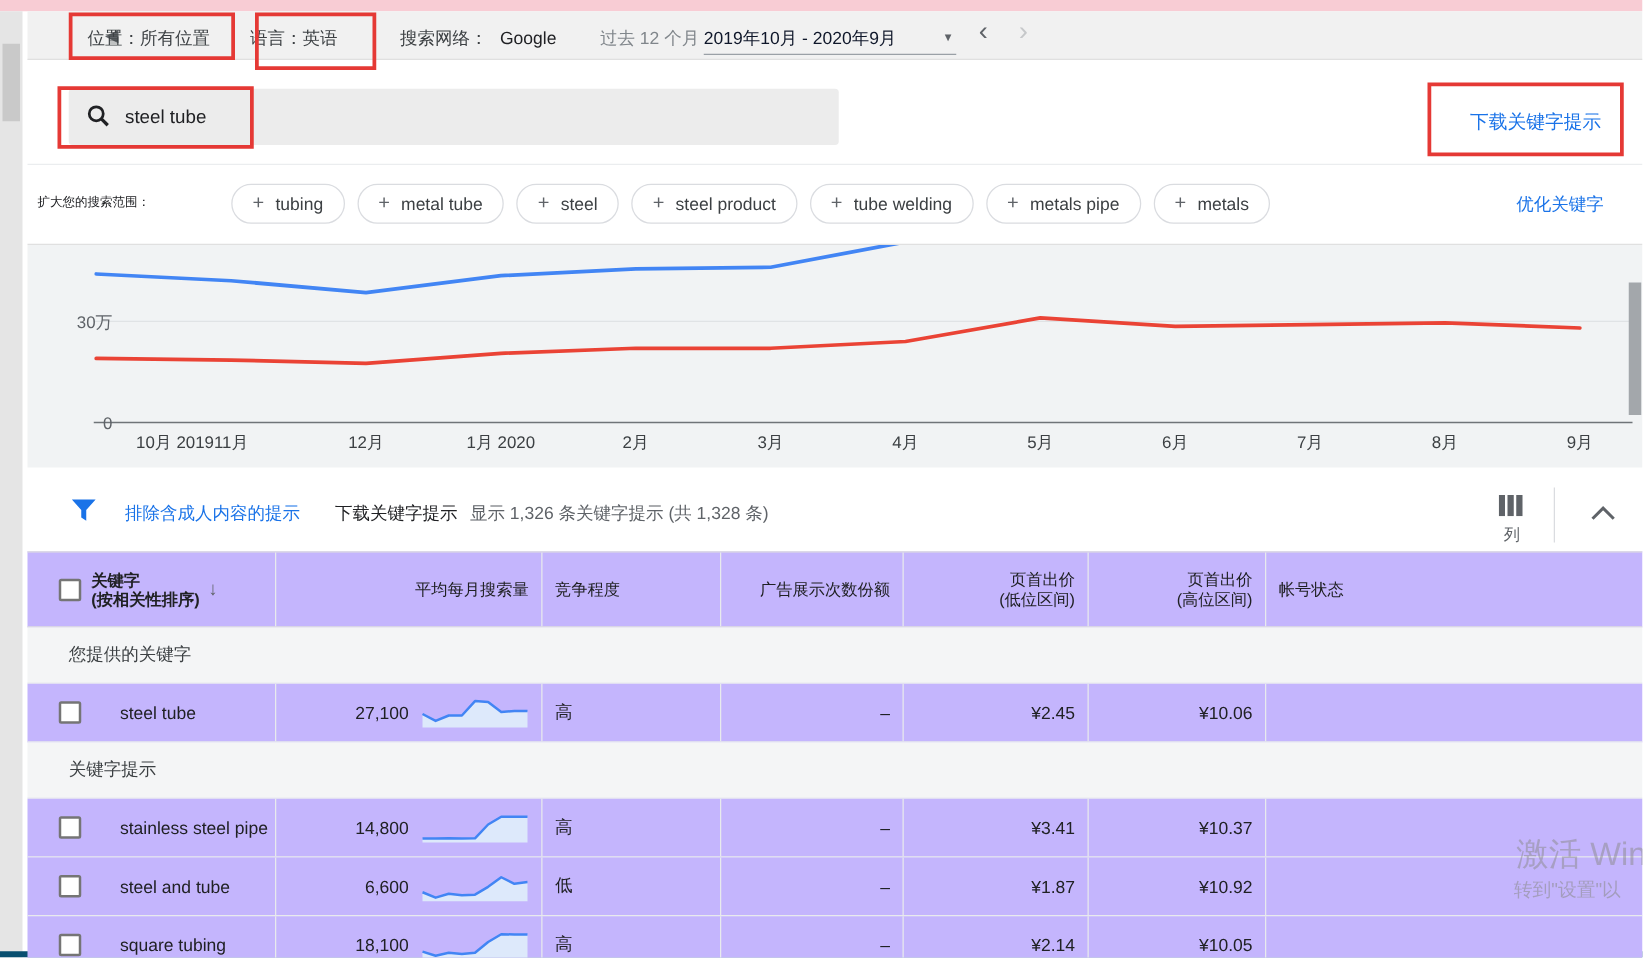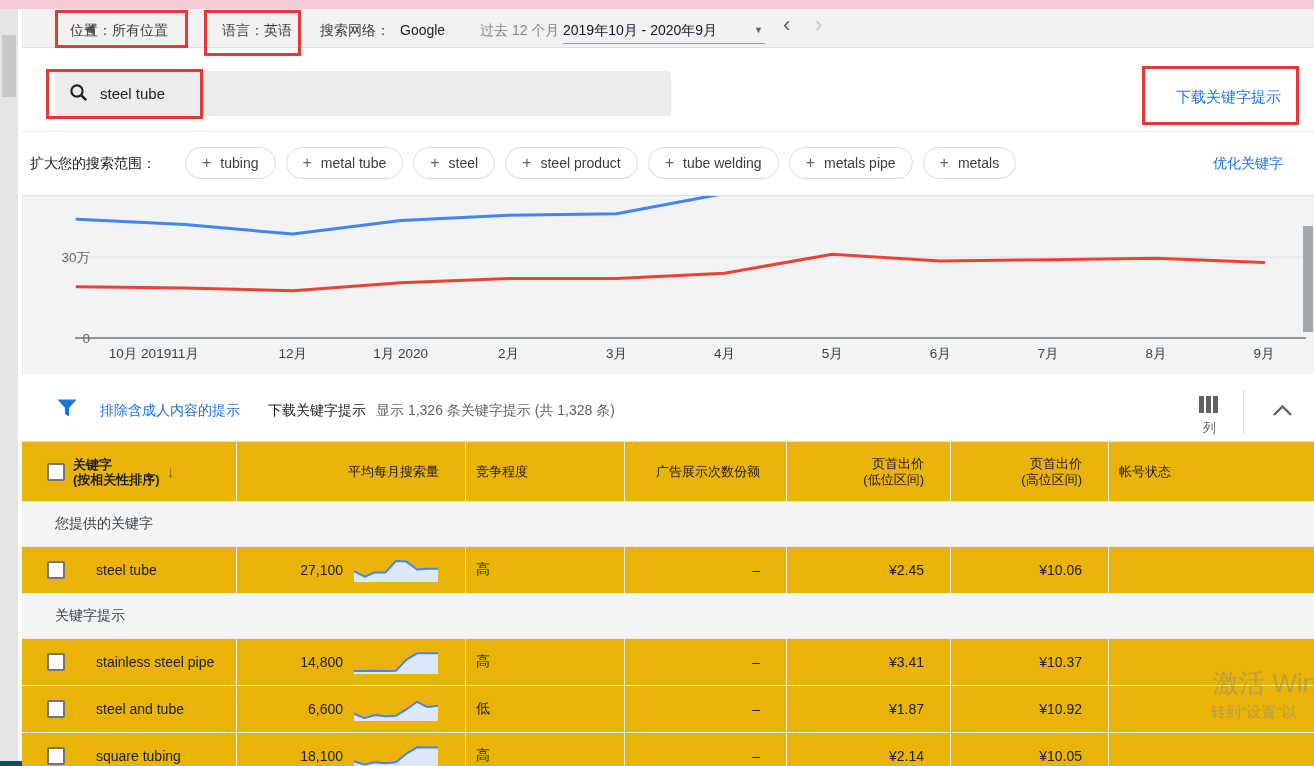--- a/index.html
+++ b/index.html
@@ -15,21 +15,21 @@
   #topbar-bg { left:22px; top:9px; width:1292px; height:39px; background:#f1f1f1; border-bottom:1px solid #e0e0e0; }
   #card-bg { left:22px; top:48px; width:1292px; height:148px; background:#fff; border-bottom:1px solid #e0e0e0; }
   #card-divider { left:22px; top:131px; width:1292px; height:1px; background:#ebedef; }
   #chart-bg { left:22px; top:196px; width:1292px; height:178px; background:#f1f3f4; }
   #bottom-bar { left:0; top:761px; width:1314px; height:5px; background:#084f70; }
 
   
   .tb-text { top:22px; font-size:14px; color:#3c4043; white-space:nowrap; }
   #back-icon { left:84px; top:20px; font-size:14px; color:#5f6368; }
   #loc-label { left:70px; }
-  #lang-label { left:222px; }
+  #lang-label { left:200px; }
   #network { left:320px; }
   #network .val { margin-left:10px; color:#202124; }
   #past12 { left:480px; color:#80868b; }
   #date-box { left:563px; top:14px; width:202px; height:30px; border-bottom:1px solid #9aa0a6; }
   #date-value { position:absolute; left:0; top:8px; font-size:14px; color:#0f172a; white-space:nowrap; }
   #date-caret { position:absolute; right:2px; top:11px; font-size:9px; color:#5f6368; }
   #prev-arrow { left:783px; top:15px; font-size:22px; color:#5f6368; line-height:20px; }
   #next-arrow { left:815px; top:15px; font-size:22px; color:#c6c8ca; line-height:20px; }
 
   
@@ -39,21 +39,21 @@
   #download-link { left:1176px; top:88px; font-size:15px; color:#1a73e8; cursor:pointer; white-space:nowrap; }
 
   
   .redbox { border:3px solid #e53935; pointer-events:none; }
   #rb-location { left:55px; top:10px; width:133px; height:38px; }
   #rb-language { left:204px; top:10px; width:97px; height:46px; }
   #rb-search { left:46px; top:69px; width:157px; height:50px; }
   #rb-download { left:1142px; top:66px; width:157px; height:59px; }
 
   
-  #broaden-label { left:30px; top:155px; font-size:14px; color:#202124; white-space:nowrap;text-align:right; }
+  #broaden-label { left:30px; top:155px; font-size:10px; color:#202124; white-space:nowrap;text-align:right; }
   #chips { left:185px; top:147px; display:flex; gap:10px; align-items:center; }
   .chip { height:32px; display:flex; align-items:center; padding:0 16px; border:1px solid #dadce0;
     border-radius:16px; background:#fff; font-size:14px; color:#3c4043; white-space:nowrap; cursor:pointer; }
   .chip .plus { color:#5f6368; font-size:16px; margin-right:9px; }
   #refine-link { left:1213px; top:155px; font-size:14px; color:#1a73e8; cursor:pointer; white-space:nowrap; }
 
   
   #chart-svg { left:22px; top:196px; }
   #scrollbar-thumb { left:1303px; top:226px; width:10px; height:106px; background:#a3a7ab; }
 
@@ -63,21 +63,21 @@
   #add-filter { left:268px; top:402px; font-size:14px; color:#202124; white-space:nowrap; }
   #showing-text { left:376px; top:402px; font-size:14px; color:#5f6368; white-space:nowrap; }
   #cols-icon { left:1199px; top:396px; }
   #cols-label { left:1203px; top:419px; font-size:13px; color:#5f6368; }
   #filter-vdiv { left:1243px; top:390px; width:1px; height:44px; background:#dadce0; }
   #collapse-icon { left:1272px; top:404px; }
 
   
   #table { left:22px; top:441px; width:1292px; }
   .trow, #thead { display:grid; grid-template-columns:198px 213px 143px 146px 148px 142px 302px;
-    border-bottom:1px solid #e8eaed; background:#eab308;gap:16px; }
+    border-bottom:1px solid #e8eaed; background:#c4b5fd; }
   #thead { height:61px; border-top:1px solid #e0e0e0; border-bottom:1px solid #e0e0e0; }
   .trow { height:47px; }
   .cell { display:flex; align-items:center; font-size:14px; color:#202124; overflow:hidden; }
   #thead .cell { font-size:13px; color:#202124; }
   .cell + .cell { border-left:1px solid #e8eaed; }
   .al-r { justify-content:flex-end; text-align:right; padding-right:10px; }
   .al-l { padding-left:10px; }
   .c-key { padding-left:25px; }
   .cb { width:18px; height:18px; min-width:18px; border:2px solid #757575; border-radius:2px; background:#fff; cursor:pointer; }
   .kw { margin-left:31px; }

